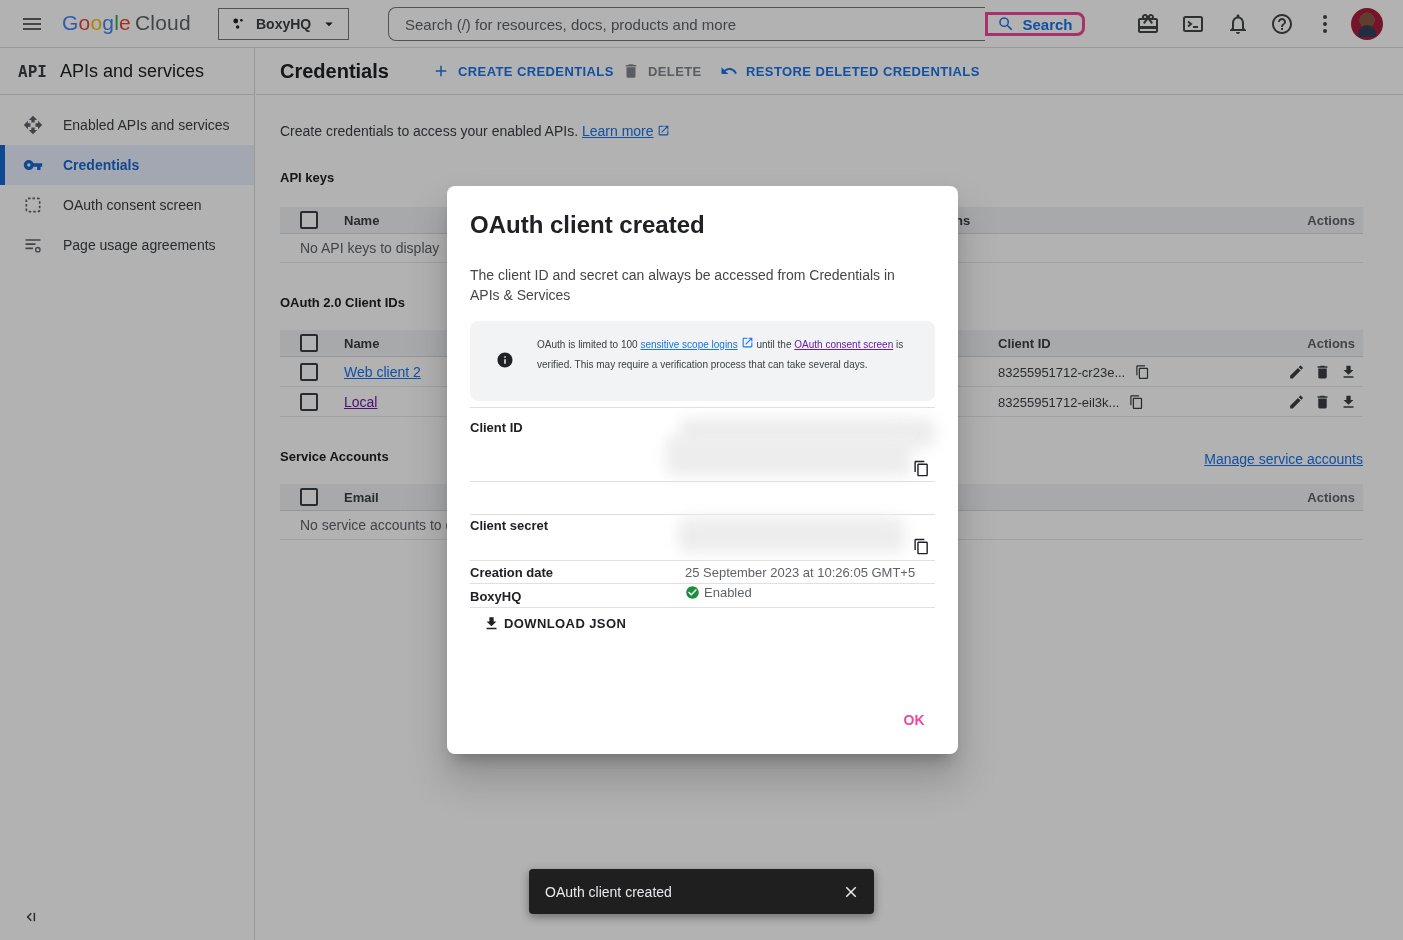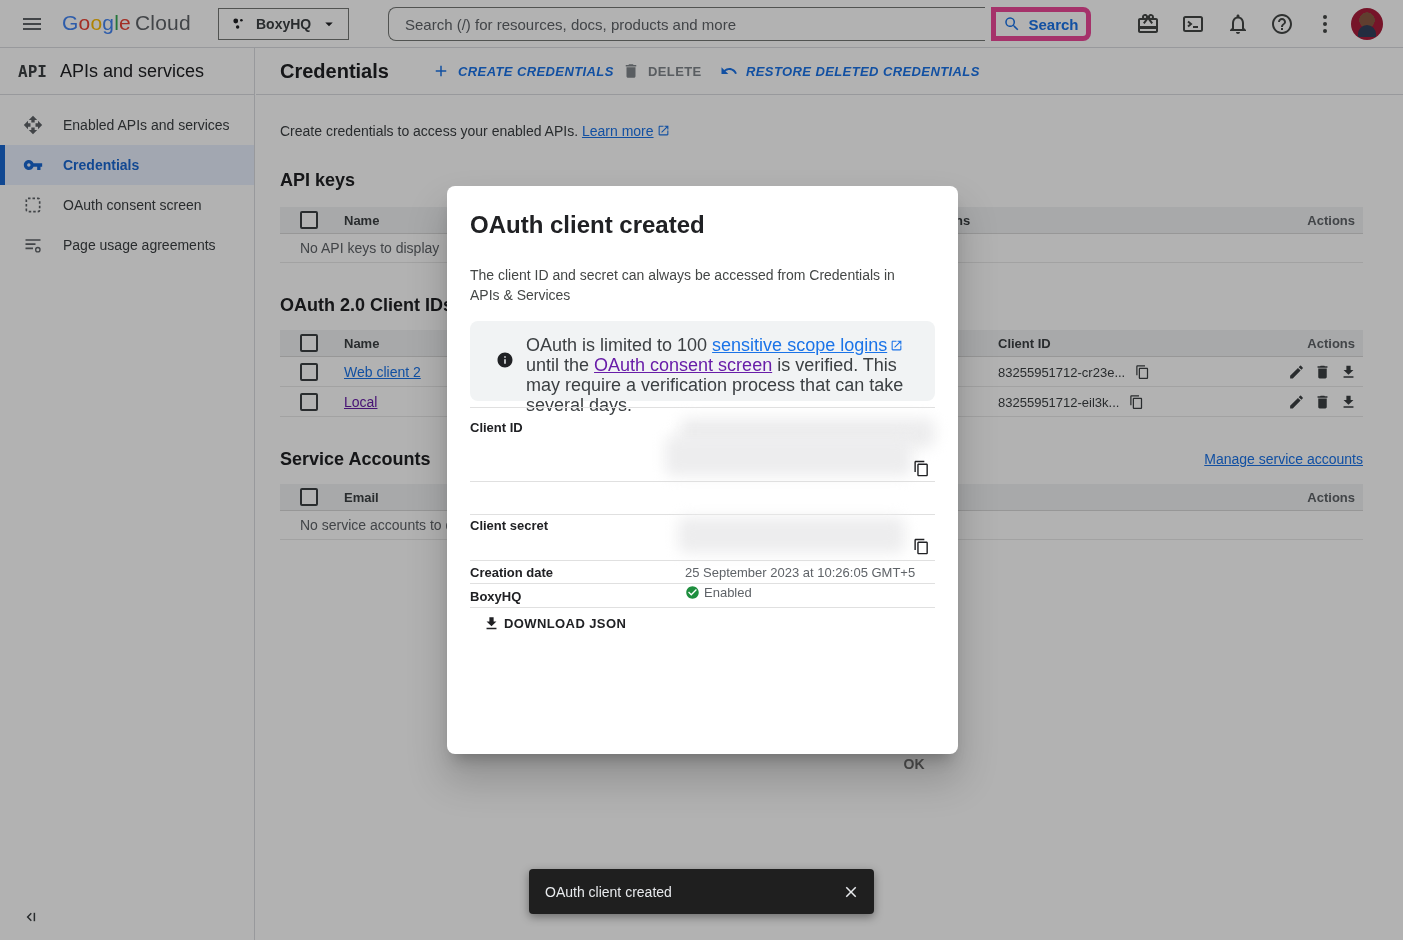--- a/index.html
+++ b/index.html
@@ -12,21 +12,21 @@
   .topbar { position:absolute; left:0; top:0; width:1403px; height:48px; background:#fff; border-bottom:1px solid #dadce0; z-index:10; }
   .hamburger { position:absolute; left:20px; top:12px; width:24px; height:24px; color:#5f6368; cursor:pointer; }
   .gc-logo { position:absolute; left:62px; top:11px; font-size:21px; letter-spacing:.2px; white-space:nowrap; }
   .gc-logo .l-blue{color:#4285F4}.gc-logo .l-red{color:#EA4335}.gc-logo .l-yellow{color:#FBBC05}.gc-logo .l-green{color:#34A853}
   .gc-logo .cloud { color:#5f6368; margin-left:4px; }
   .project-btn { position:absolute; left:218px; top:8px; height:32px; padding:0 10px; border:1px solid #747775; border-radius:0; display:flex; align-items:center; gap:9px; cursor:pointer; background:#fff; }
   .project-btn .plabel { font-size:14px; font-weight:700; color:#3c4043; }
   .searchbar { position:absolute; left:388px; top:7px; height:34px; display:flex;align-items:center; }
   .searchbar input { width:597px; height:34px; border:1px solid #747775; border-right:none; border-radius:8px 0 0 8px; padding:0 16px; font-size:15px; font-family:"Liberation Sans",sans-serif; color:#202124; outline:none; background:#fff; }
   .searchbar input::placeholder { color:#5f6368; }
-  .search-go { width:100px; height:34px; border:5px solid #ec4899; border-radius:0 8px 8px 0; background:#fff; display:flex; align-items:center; justify-content:center; gap:7px; color:#1a73e8; font-size:15px; font-weight:700; cursor:pointer;margin-left:6px; }
+  .search-go { width:100px; height:24px; border:3px solid #ec4899; border-radius:0 8px 8px 0; background:#fff; display:flex; align-items:center; justify-content:center; gap:7px; color:#1a73e8; font-size:15px; font-weight:700; cursor:pointer; }
   .tb-ico { position:absolute; top:12px; width:24px; height:24px; color:#444746; cursor:pointer; }
   .avatar { position:absolute; left:1351px; top:8px; width:32px; height:32px; border-radius:50%; background:radial-gradient(circle at 50% 38%, #8a5a44 0 30%, #a91e3c 31%); overflow:hidden; cursor:pointer; }
   .avatar::after { content:""; position:absolute; left:7px; top:17px; width:18px; height:12px; border-radius:9px 9px 0 0; background:#33415c; }
 
   
   .sidebar { position:absolute; left:0; top:48px; width:255px; height:892px; background:#fff; border-right:1px solid #dadce0; z-index:5; }
   .sb-header { height:47px; border-bottom:1px solid #dadce0; display:flex; align-items:center; padding-left:18px; gap:13px; }
   .sb-glyph { font-family:"DejaVu Sans Mono", monospace; font-weight:700; font-size:16px; color:#3c4043; letter-spacing:0; }
   .sb-title { font-size:18px; color:#202124; }
   .nav { position:absolute; top:57px; left:0; width:100%; }
@@ -35,27 +35,27 @@
   .nav-item.active { background:#e8f0fe; color:#1967d2; font-weight:700; }
   .nav-item.active .nicon { color:#1967d2; }
   .nav-item.active::before { content:""; position:absolute; left:0; top:0; bottom:0; width:5px; background:#1967d2; }
   .collapse-btn { position:absolute; left:22px; top:860px; width:18px; height:18px; color:#3c4043; cursor:pointer; }
 
   
   .main { position:absolute; left:256px; top:48px; width:1147px; height:892px; background:#fff; }
   .page-head { position:absolute; left:0; top:0; width:100%; height:47px; border-bottom:1px solid #dadce0; }
   .page-title { position:absolute; left:24px; top:12px; font-size:20px; color:#202124; }
   .hbtn { position:absolute; top:14px; display:flex; align-items:center; gap:8px; font-size:13px; font-weight:700; letter-spacing:.4px; cursor:pointer; }
-  .hbtn.blue { color:#1a73e8;font-style:italic; }
+  .hbtn.blue { color:#1a73e8; }
   .hbtn.disabled { color:#80868b; cursor:default; }
   .hbtn .icon { width:18px; height:18px; }
   .intro { position:absolute; left:24px; top:75px; font-size:14px; color:#3c4043; }
   .intro a { color:#1a73e8; text-decoration:underline; cursor:pointer; }
   .ext-ico { display:inline-block; width:13px; height:13px; vertical-align:-1px; margin-left:3px; color:#1a73e8; }
-  .sec-title { position:absolute; left:24px; font-size:18px; color:#202124; }
+  .sec-title { position:absolute; left:24px; font-size:13px; color:#202124; }
 
   .tbl { position:absolute; left:24px; width:1083px; }
   .thead { position:relative; height:27px; background:#f1f3f4; border-bottom:1px solid #d8d8d8; font-size:13px; font-weight:700; color:#3c4043; }
   .trow { position:relative; height:30px; border-bottom:1px solid #e8e8e8; font-size:14px; color:#3c4043; }
   .trow.empty { height:29px; color:#5f6368; }
   .cell { position:absolute; top:50%; transform:translateY(-50%); white-space:nowrap; }
   .chk { position:absolute; left:20px; top:50%; transform:translateY(-50%); width:18px; height:18px; border:2px solid #3c4043; border-radius:2px; background:#fff; cursor:pointer; }
   .c-name { left:64px; }
   .c-restr { left:615px; }
   .c-cid { left:718px; display:flex; align-items:center; gap:10px; }
@@ -70,34 +70,34 @@
   .copy-ico { width:15px; height:15px; color:#3c4043; cursor:pointer; }
   .manage-link { position:absolute; right:40px; top:403px; font-size:14px; color:#1a73e8; text-decoration:underline; cursor:pointer; }
 
   
   .scrim { position:absolute; inset:0; background:rgba(0,0,0,.30); z-index:50; }
   .dialog { position:absolute; left:447px; top:186px; width:511px; height:568px; background:#fff; border-radius:8px; box-shadow:0 11px 15px -7px rgba(0,0,0,.25), 0 24px 38px 3px rgba(0,0,0,.18); z-index:60; }
   .dlg-title { position:absolute; left:23px; top:25px; font-size:24px; color:#202124; }
   .dlg-desc { position:absolute; left:23px; top:79px; width:442px; font-size:14px; line-height:20px; color:#444746; }
   .notice { position:absolute; left:23px; top:135px; width:465px; height:80px; background:#f1f3f4; border-radius:8px; display:flex; }
   .notice .info-ico { flex:none; width:18px; height:18px; margin:30px 0 0 26px; color:#202124; }
-  .notice .ntext { margin:14px 14px 0 12px; font-size:18px; line-height:20px; color:#3c4043; }
+  .notice .ntext { margin:14px 14px 0 23px; font-size:10px; line-height:20px; color:#3c4043; }
   .notice a { text-decoration:underline; cursor:pointer; }
   .notice a.blue { color:#1a73e8; }
   .notice a.purple { color:#681da8; }
   .dlg-div { position:absolute; left:23px; width:465px; height:1px; background:#e0e0e0; }
   .fld-label { position:absolute; left:23px; font-size:13px; font-weight:700; color:#202124; }
   .fld-value { position:absolute; left:238px; font-size:13px; color:#5f6368; }
   .redact { position:absolute; background:#ededee; filter:blur(7px); border-radius:8px; }
   .dlg-copy { position:absolute; width:17px; height:17px; color:#202124; cursor:pointer; }
   .status-badge { position:absolute; left:238px; top:399px; display:flex; align-items:flex-start; gap:4px; font-size:13px; color:#5f6368; }
   .check-ico { width:15px; height:15px; color:#1e8e3e; }
   .dl-json { position:absolute; left:36px; top:429px; display:flex; align-items:center; gap:4px; font-size:13px; font-weight:700; letter-spacing:.4px; color:#202124; cursor:pointer; }
   .dl-json .icon { width:17px; height:17px; }
-  .ok-btn { position:absolute; right:25px; top:522px; font-size:14px; font-weight:700; color:#404040; letter-spacing:.3px; cursor:pointer; padding:4px 8px;margin-top:44px; }
+  .ok-btn { position:absolute; right:25px; top:522px; font-size:14px; font-weight:700; color:#ec4899; letter-spacing:.3px; cursor:pointer; padding:4px 8px; }
   .toast { position:absolute; left:529px; top:869px; width:345px; height:45px; background:#1f1f1f; border-radius:4px; box-shadow:0 3px 10px rgba(0,0,0,.4); display:flex; align-items:center; z-index:70; }
   .toast .tmsg { margin-left:16px; font-size:14px; color:#e8eaed; }
   .toast .tclose { position:absolute; right:14px; width:18px; height:18px; color:#e8eaed; cursor:pointer; }
 </style>
 </head>
 <body>
 
 <div class="screen">
 
   <header class="topbar">

